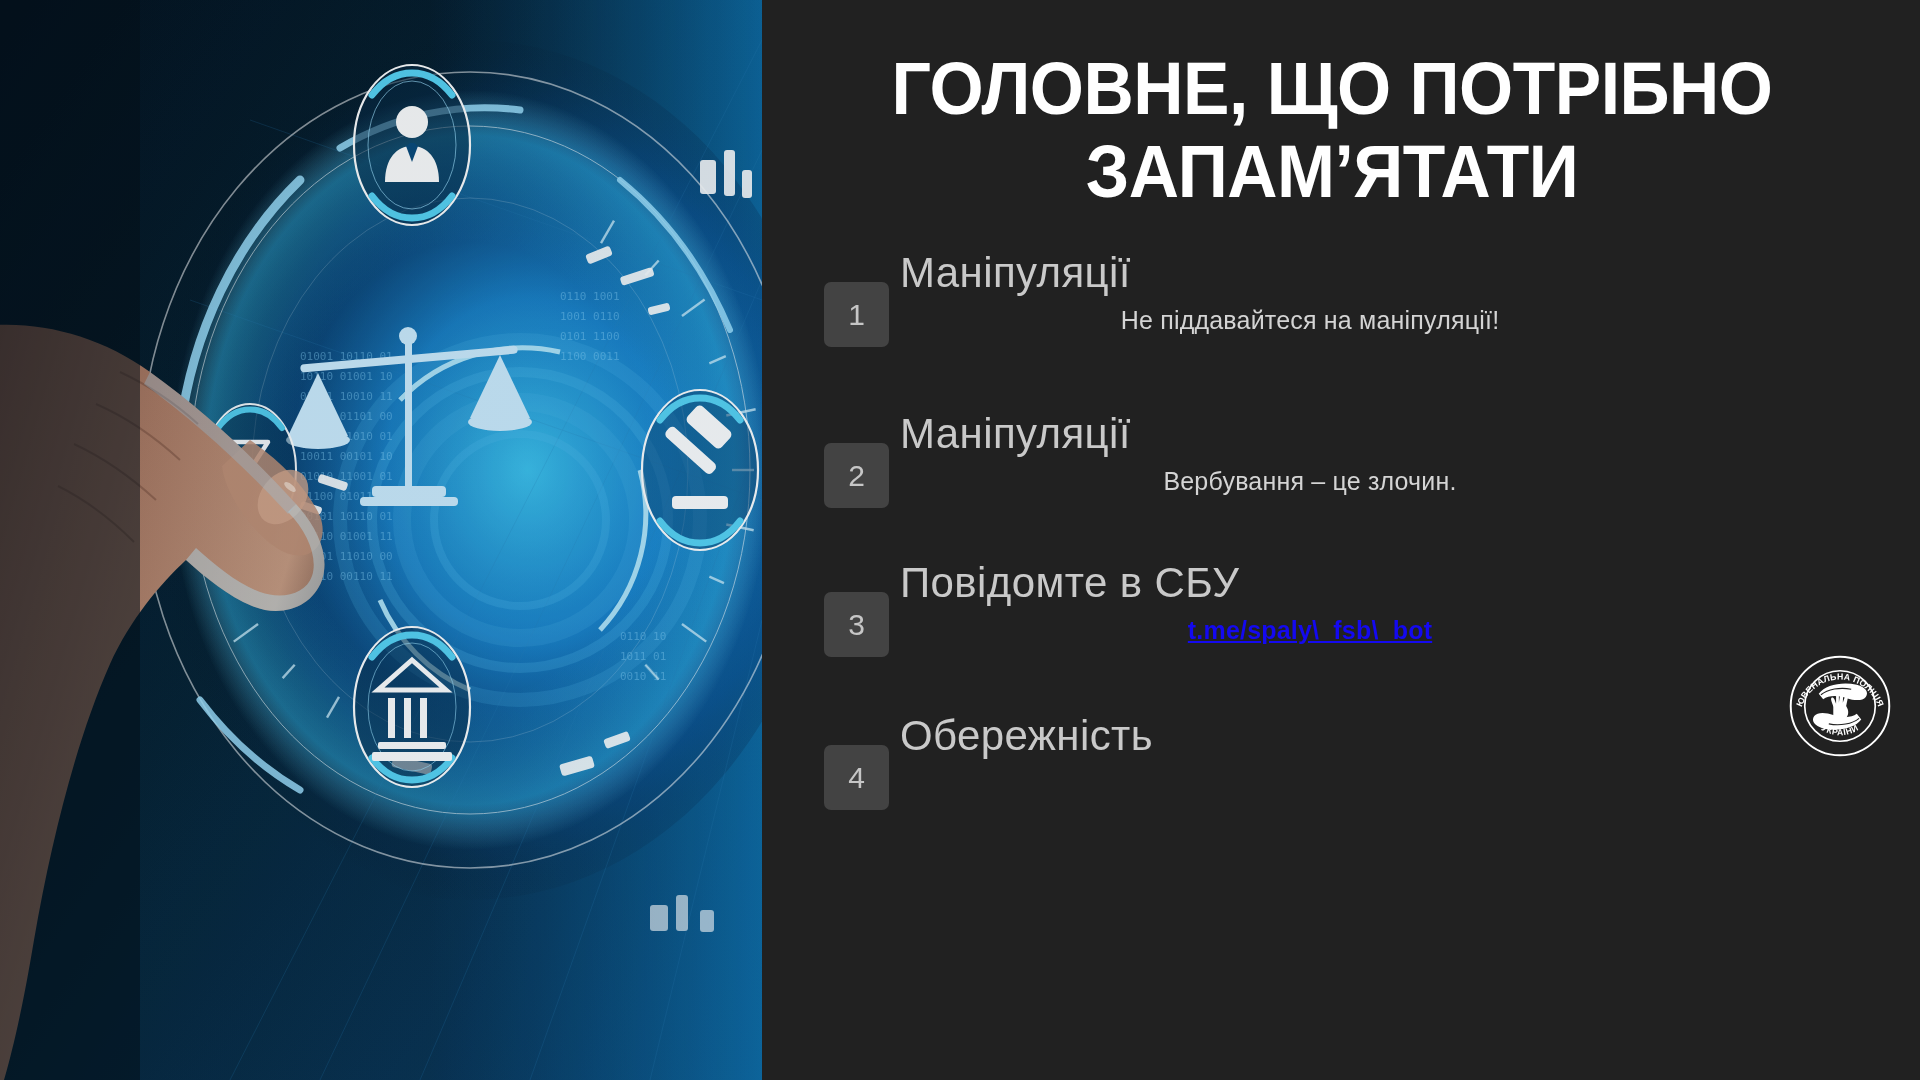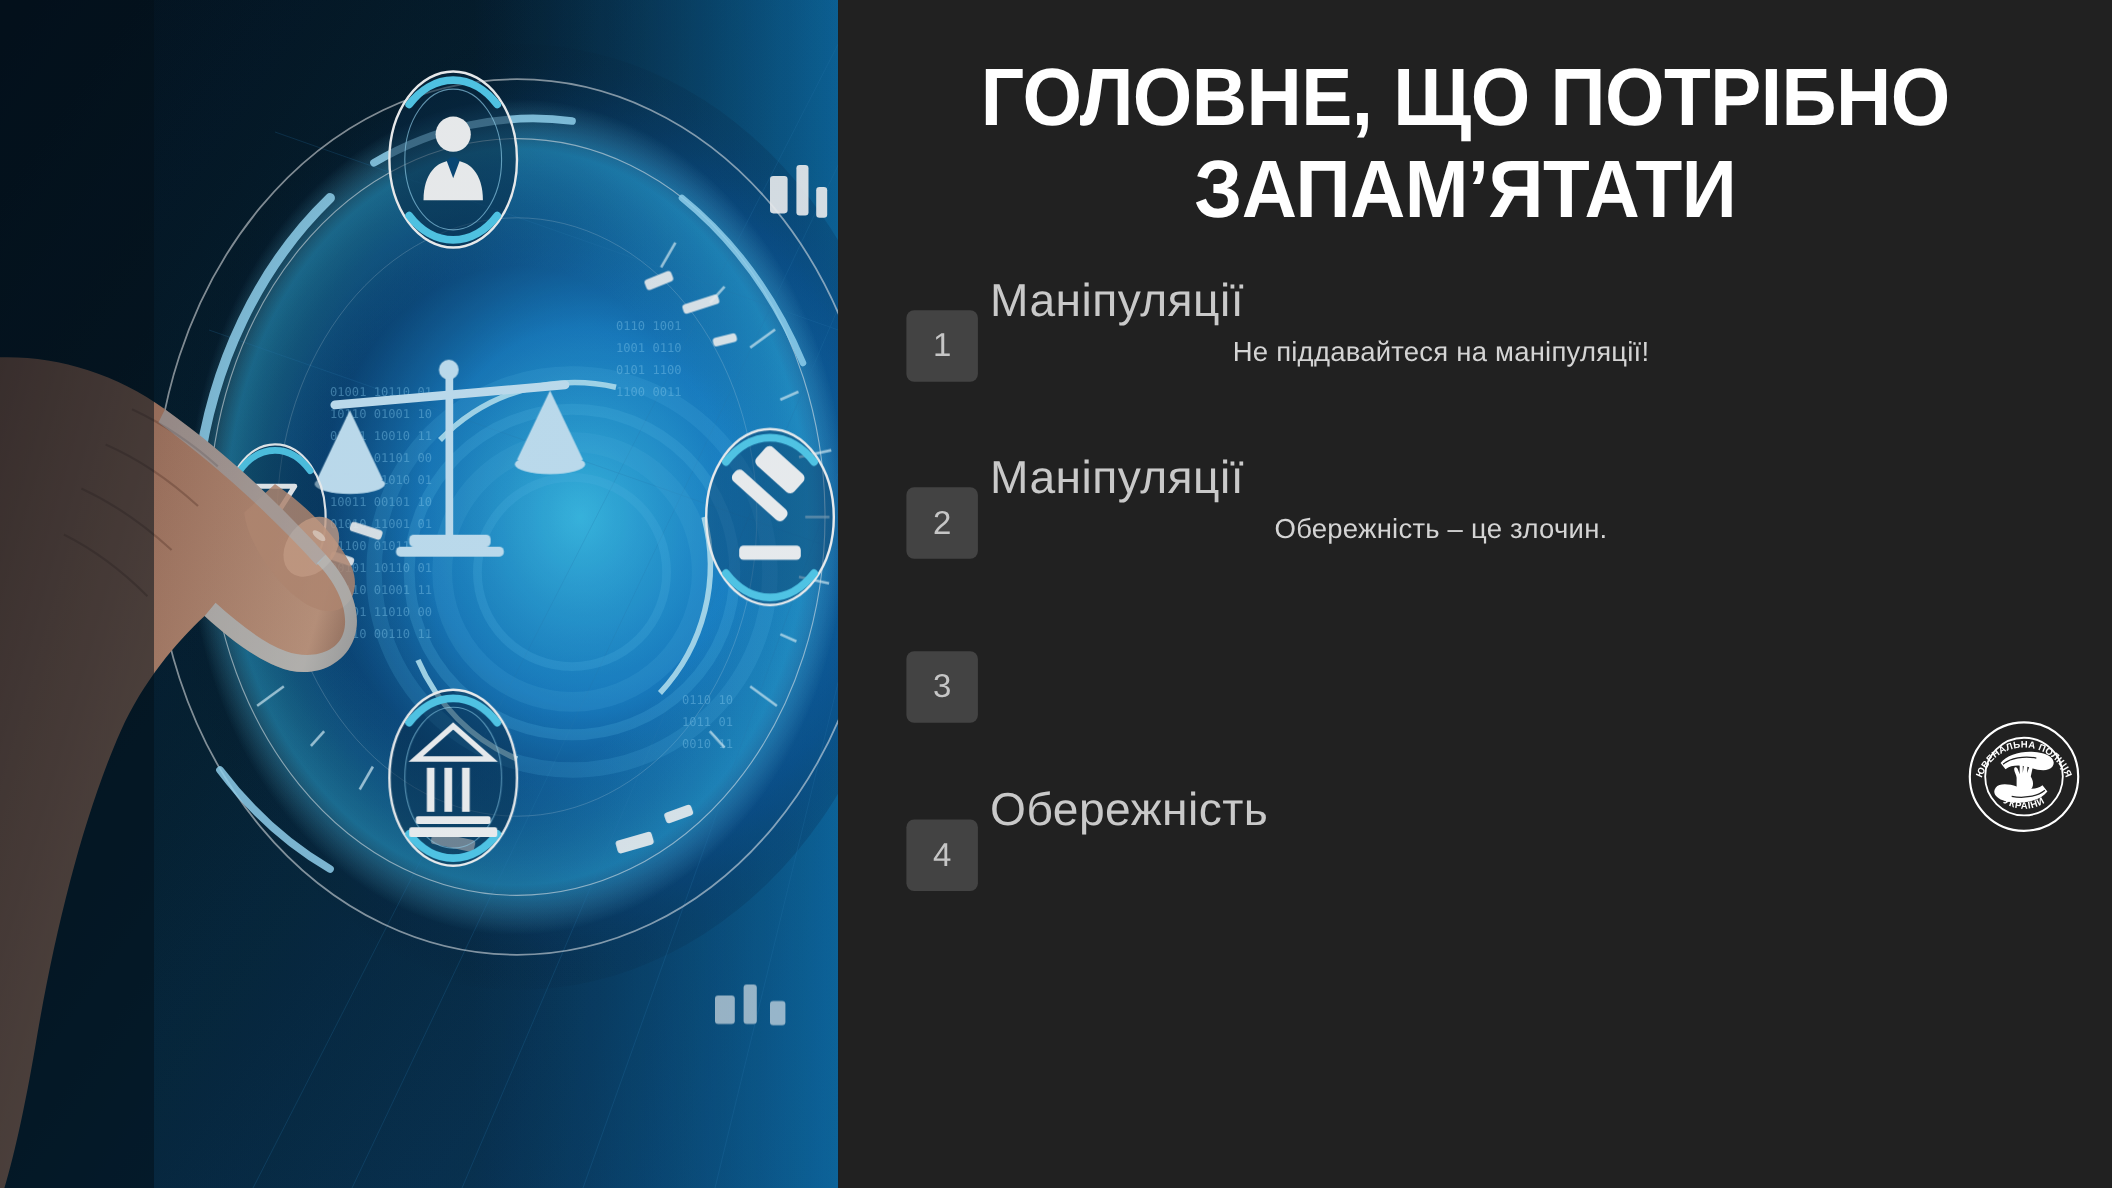--- a/index.html
+++ b/index.html
@@ -423,26 +423,30 @@
         <div class="point-text">
           <div class="point-heading">Маніпуляції</div>
           <div class="point-desc">Не піддавайтеся на маніпуляції!</div>
         </div>
       </div>
 
       <div class="point-row row-2">
         <div class="badge">2</div>
         <div class="point-text">
           <div class="point-heading">Маніпуляції</div>
-          <div class="point-desc">Обережність – це злочин.</div>
+          <div class="point-desc">Вербування – це злочин.</div>
         </div>
       </div>
 
       <div class="point-row row-3">
         <div class="badge">3</div>
+        <div class="point-text">
+          <div class="point-heading">Повідомте в СБУ</div>
+          <div class="point-desc link-style">t.me/spaly\_fsb\_bot</div>
+        </div>
       </div>
 
       <div class="point-row row-4">
         <div class="badge">4</div>
         <div class="point-text">
           <div class="point-heading">Обережність</div>
         </div>
       </div>
 
     </div>

